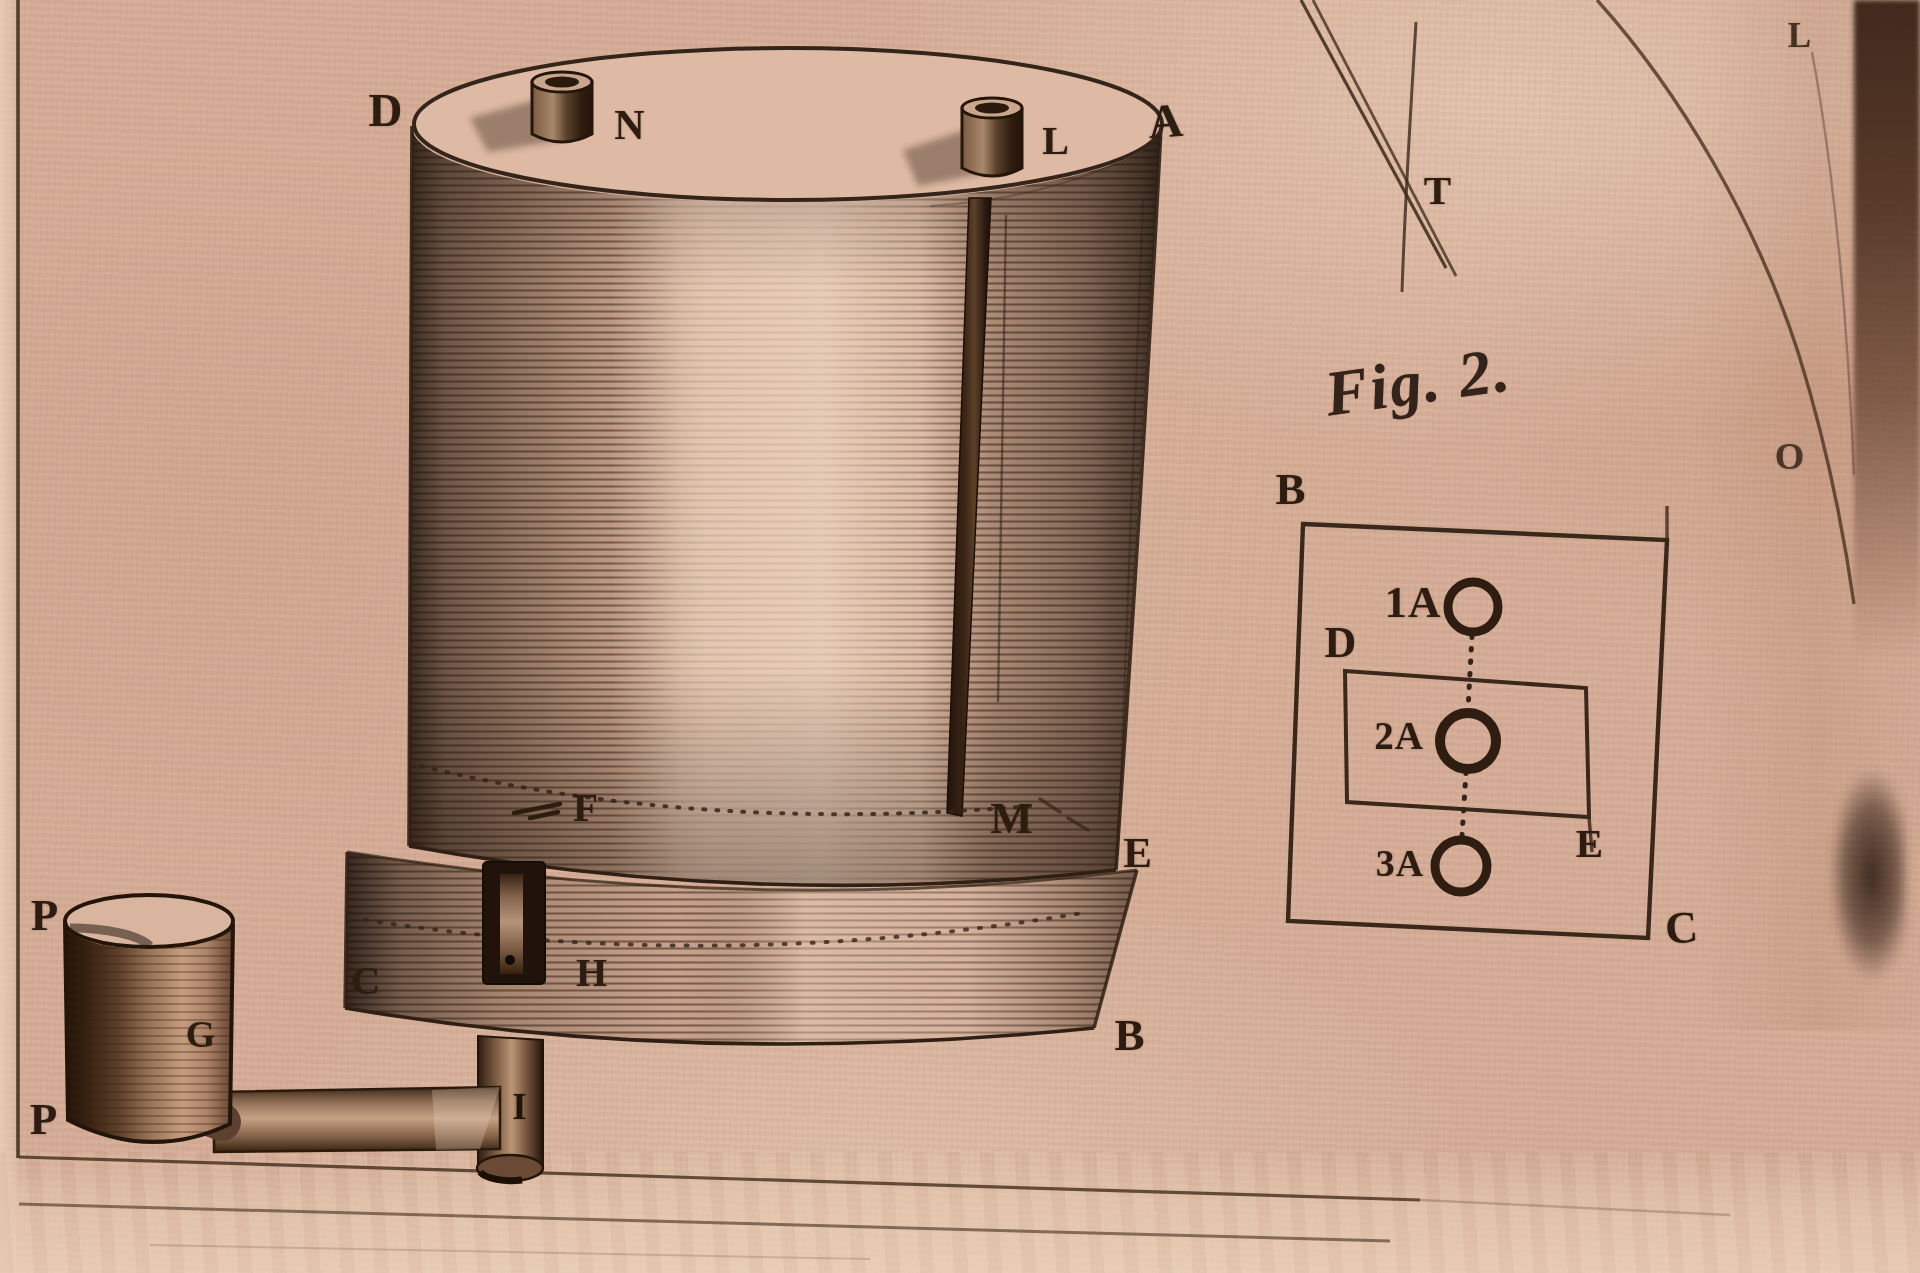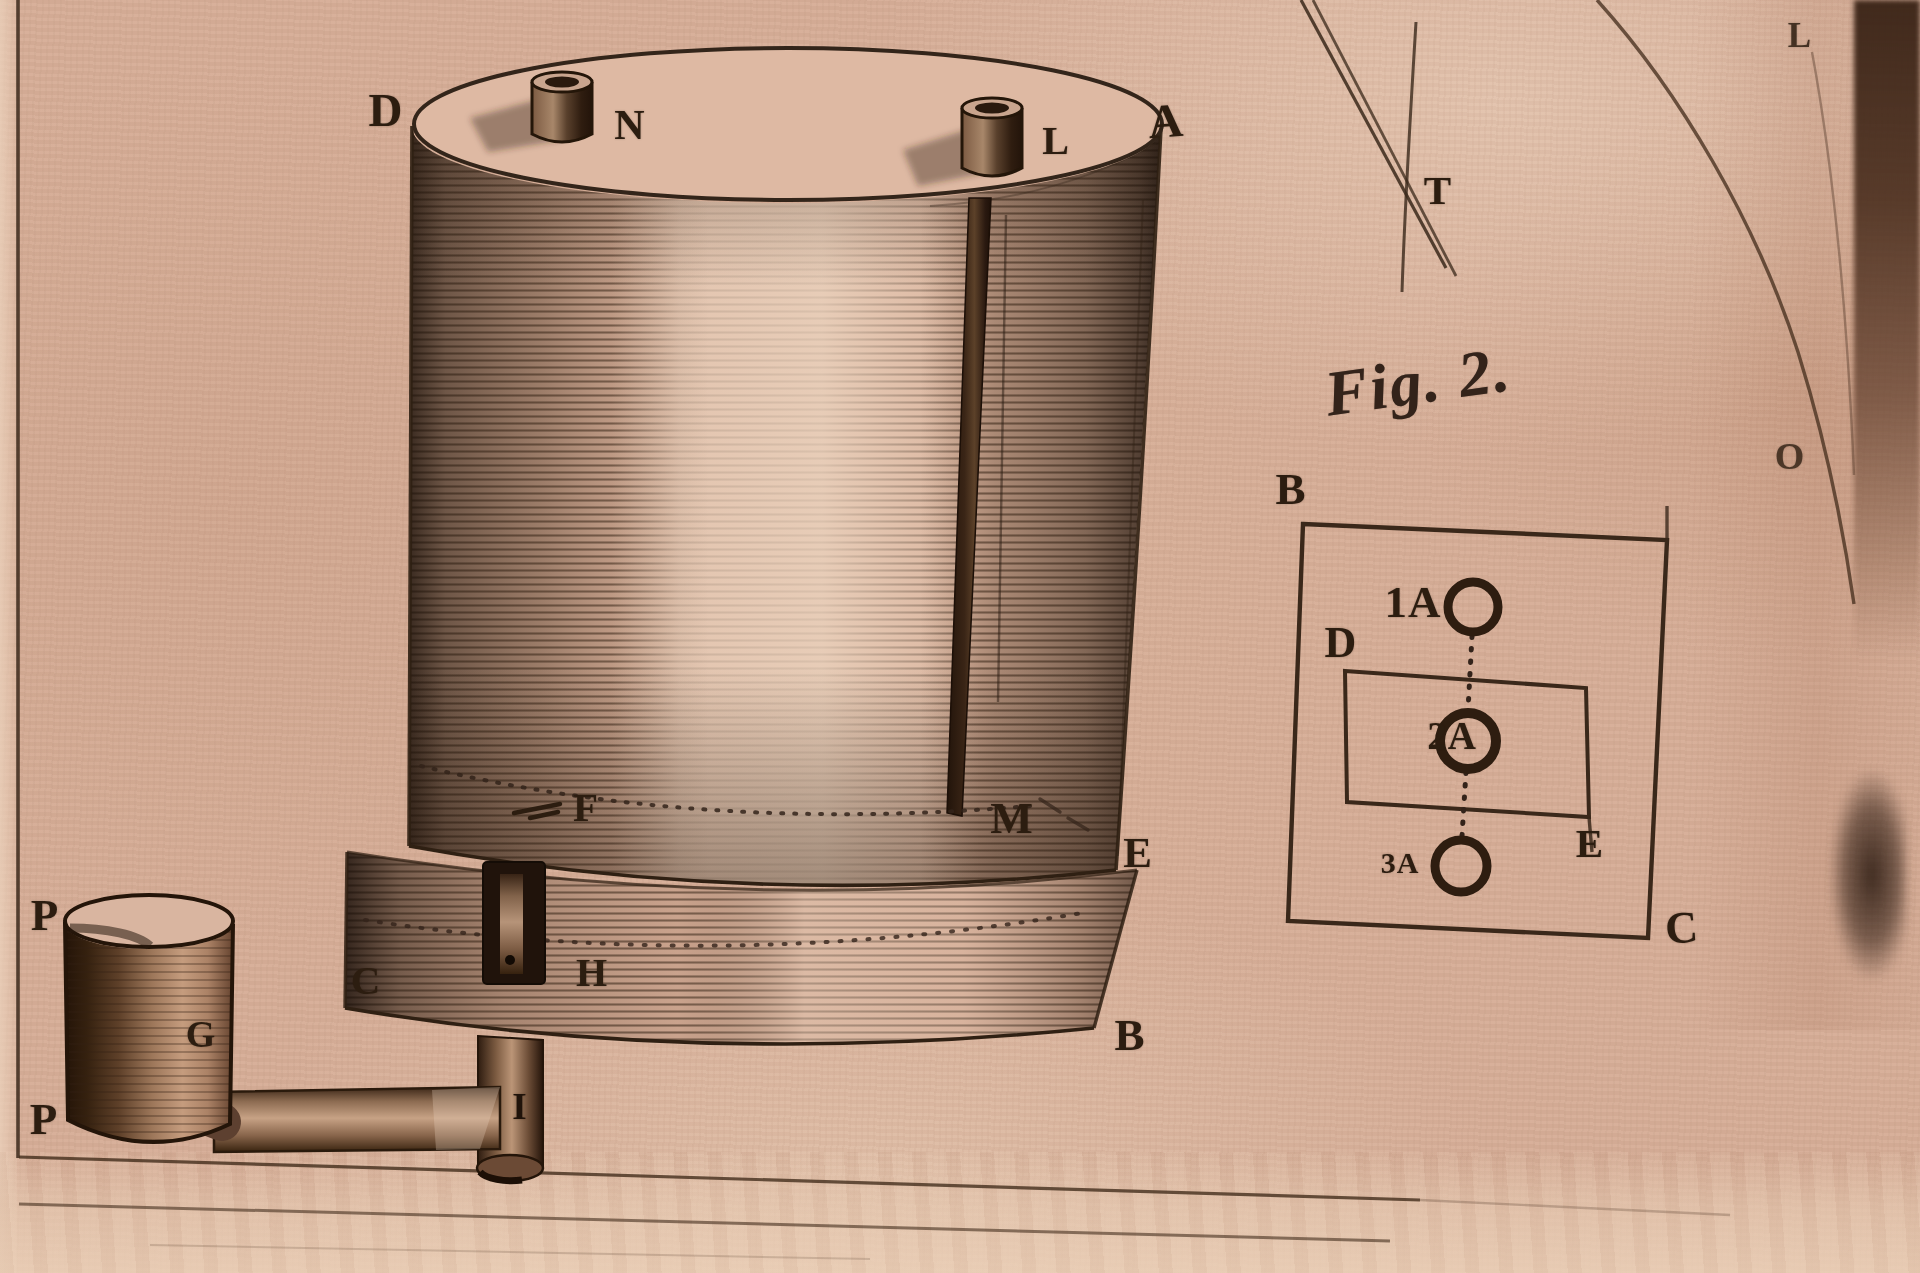--- a/index.html
+++ b/index.html
@@ -302,21 +302,21 @@
   <span class="lbl" style="left:1130px;top:1035px;font-size:45px;">B</span>
   <span class="lbl" style="left:45px;top:915px;font-size:45px;">P</span>
   <span class="lbl" style="left:44px;top:1119px;font-size:45px;">P</span>
   <span class="lbl" style="left:201px;top:1034px;font-size:38px;">G</span>
   <span class="lbl" style="left:520px;top:1106px;font-size:37px;color:#20130a;">I</span>
 
   <span class="lbl" id="fig2-caption" style="left:1418px;top:382px;">Fig. 2.</span>
   <span class="lbl" style="left:1291px;top:489px;font-size:45px;">B</span>
   <span class="lbl" style="left:1341px;top:643px;font-size:44px;">D</span>
   <span class="lbl" style="left:1413px;top:602px;font-size:45px;">1A</span>
-  <span class="lbl" style="left:1452px;top:735px;font-size:39px;">2A</span>
-  <span class="lbl" style="left:1400px;top:863px;font-size:30px;text-align:center;">3A</span>
+  <span class="lbl" style="left:1399px;top:735px;font-size:39px;">2A</span>
+  <span class="lbl" style="left:1400px;top:863px;font-size:38px;text-align:center;">3A</span>
   <span class="lbl" style="left:1590px;top:843px;font-size:41px;">E</span>
   <span class="lbl" style="left:1682px;top:928px;font-size:45px;transform:translate(-50%,-50%) rotate(-5deg);">C</span>
 
   <span class="lbl" style="left:1800px;top:35px;font-size:35px;opacity:.85;">L</span>
   <span class="lbl" style="left:1790px;top:456px;font-size:38px;opacity:.8;">O</span>
 
 </div>
 
 </body></html>

